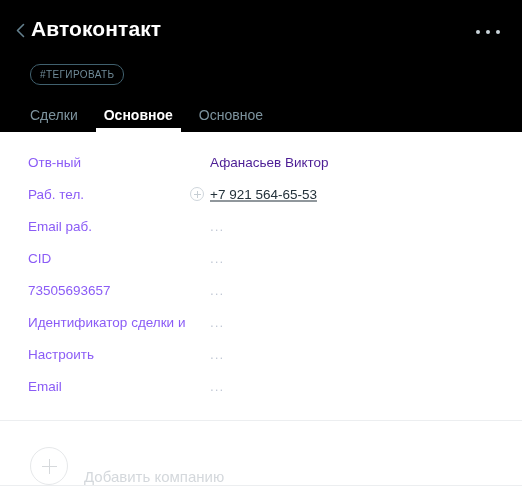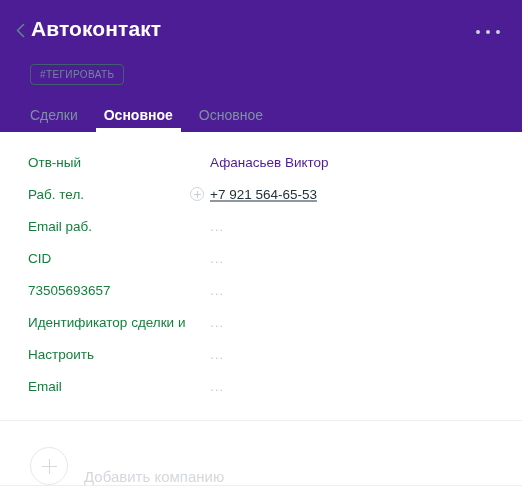--- a/index.html
+++ b/index.html
@@ -19,21 +19,21 @@
     width:522px;
   }
   .right-gutter{
     position:absolute;top:0;left:522px;width:6px;height:503px;
     background:#ffffff;
   }
 
   
   .header{
     position:absolute;left:0;top:0;width:522px;height:132px;
-    background:#4c1d95;
+    background:#000000;
     box-sizing:border-box;
   }
   .back-chevron{
     position:absolute;left:9px;top:17px;
     width:22px;height:26px;
     display:flex;align-items:center;justify-content:center;
     color:#6b8592;font-size:19px;line-height:1;
     cursor:pointer;
     font-family:"DejaVu Sans",sans-serif;
   }
@@ -55,21 +55,21 @@
   .more-menu i{
     display:block;width:4px;height:4px;border-radius:50%;
     background:#c9d4da;
   }
   .tag-btn{
     position:absolute;left:30px;top:64px;
     height:21px;
     padding:0 9px;
     display:flex;align-items:center;
     border:1px solid #40606e;
-    border-radius:4px;
+    border-radius:10px;
     color:#6f8a97;
     font-size:10px;
     letter-spacing:.4px;
     background:transparent;
     cursor:pointer;
     box-sizing:border-box;
   }
   .tabs{
     position:absolute;left:30px;bottom:0;
     display:flex;align-items:flex-end;
@@ -103,21 +103,21 @@
     position:absolute;left:0;top:14px;right:0;
   }
   .field-row{
     position:relative;
     height:32px;
     display:flex;
     align-items:center;
   }
   .field-label{
     position:absolute;left:28px;top:50%;transform:translateY(-50%);
-    color:#15803d;
+    color:#8b5cf6;
     font-size:13.5px;
     white-space:nowrap;
   }
   .field-value{
     position:absolute;left:210px;top:50%;transform:translateY(-50%);
     color:#4c1d95;
     font-size:13.5px;
     white-space:nowrap;
   }
   .field-value.empty{

